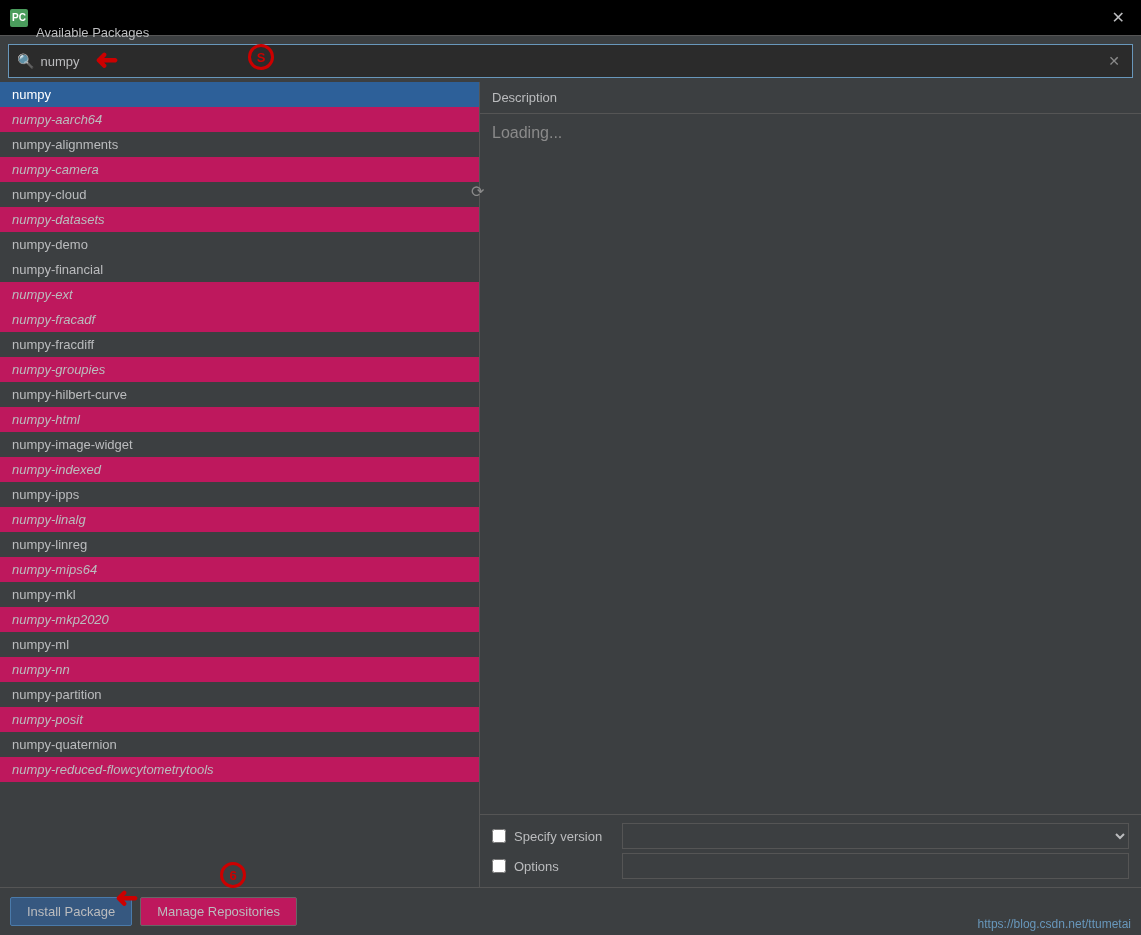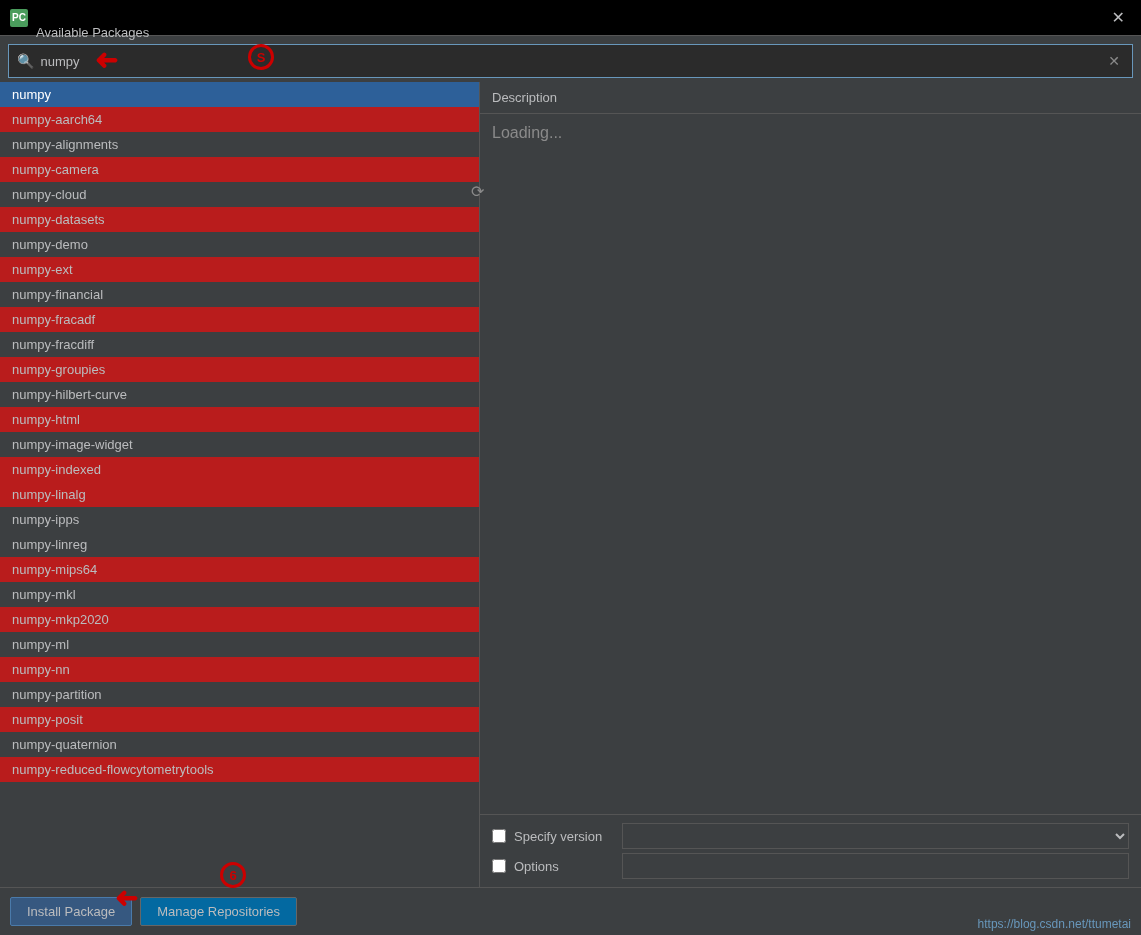--- a/index.html
+++ b/index.html
@@ -134,21 +134,22 @@
       color: #bbbcbe;
       white-space: nowrap;
       overflow: hidden;
       text-overflow: ellipsis;
     }
     .package-item.selected {
       background: #2d6099;
       color: #ffffff;
     }
     .package-item.alt {
-      background: #b91c1c;
+      background: #be185d;
+      font-style: italic;
     }
 
     
     .refresh-btn {
       position: absolute;
       left: 471px;
       top: 100px;
       background: none;
       border: none;
       color: #8a8a8a;
@@ -241,21 +242,21 @@
       height: 48px;
       gap: 36px;
     }
 
     .bottom-buttons {
       display: flex;
       gap: 8px;
     }
 
     .btn {
-      background: #0369a1;
+      background: #be185d;
       border: 1px solid #666;
       color: #bbbcbe;
       padding: 6px 16px;
       cursor: pointer;
       font-size: 13px;
       border-radius: 2px;
     }
     .btn.primary {
       background: #365880;
       border-color: #4a7aaa;
@@ -352,31 +353,31 @@
 
     <div class="left-panel">
       <div class="package-list" id="package-list">
       <div class="package-item selected">numpy</div>
           <div class="package-item alt">numpy-aarch64</div>
           <div class="package-item">numpy-alignments</div>
           <div class="package-item alt">numpy-camera</div>
           <div class="package-item">numpy-cloud</div>
           <div class="package-item alt">numpy-datasets</div>
           <div class="package-item">numpy-demo</div>
+          <div class="package-item">numpy-financial</div>
           <div class="package-item alt">numpy-ext</div>
-          <div class="package-item">numpy-financial</div>
           <div class="package-item alt">numpy-fracadf</div>
           <div class="package-item">numpy-fracdiff</div>
           <div class="package-item alt">numpy-groupies</div>
           <div class="package-item">numpy-hilbert-curve</div>
           <div class="package-item alt">numpy-html</div>
           <div class="package-item">numpy-image-widget</div>
           <div class="package-item alt">numpy-indexed</div>
+          <div class="package-item">numpy-ipps</div>
           <div class="package-item alt">numpy-linalg</div>
-          <div class="package-item">numpy-ipps</div>
           <div class="package-item">numpy-linreg</div>
           <div class="package-item alt">numpy-mips64</div>
           <div class="package-item">numpy-mkl</div>
           <div class="package-item alt">numpy-mkp2020</div>
           <div class="package-item">numpy-ml</div>
           <div class="package-item alt">numpy-nn</div>
           <div class="package-item">numpy-partition</div>
           <div class="package-item alt">numpy-posit</div>
           <div class="package-item">numpy-quaternion</div>
           <div class="package-item alt">numpy-reduced-flowcytometrytools</div>

